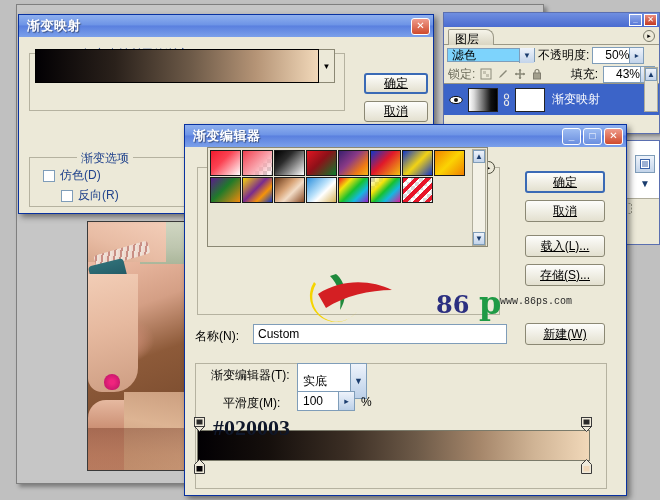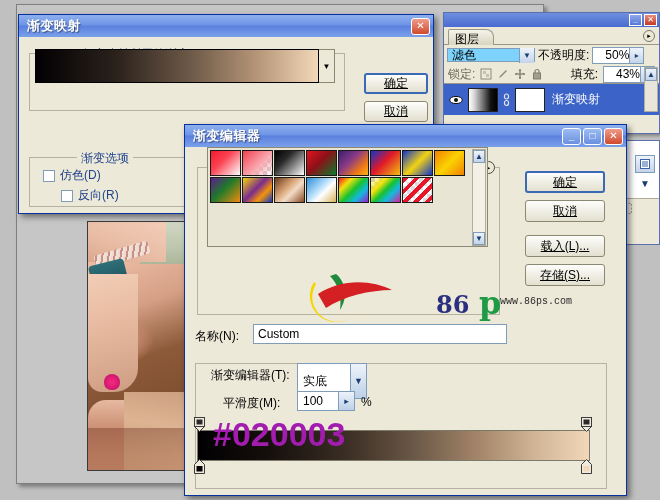--- a/index.html
+++ b/index.html
@@ -206,21 +206,21 @@
   #wm-p{position:absolute;left:183px;top:16px;font-size:32px;font-weight:bold;color:#1f9a45;font-family:"DejaVu Serif",serif;}
 
   #gradient-bar{
     position:absolute;left:12px;top:305px;width:393px;height:31px;
     border:1px solid #7a7a6a;
     background:linear-gradient(90deg,#020003 0%,#150f0c 18%,#3b2e24 38%,#6d5a48 56%,#a5866a 72%,#d0b495 86%,#f1d8b9 100%);
   }
   .stop-top{position:absolute;width:11px;height:15px;}
   .stop-bot{position:absolute;width:11px;height:15px;}
   .hexlabel{
-    position:absolute;font-family:Liberation Sans, sans-serif;font-size:34px;font-weight:bold;color:#a21caf;
+    position:absolute;font-family:Liberation Serif, serif;font-size:22px;font-weight:bold;color:#0f172a;
   }
 </style>
 </head>
 <body>
 
 <div id="doc-window">
   <div id="doc-canvas">
 
     <div class="photo-layer" style="left:0;top:0;width:138px;height:250px;
          background:
@@ -450,20 +450,23 @@
     <span>载入(L)...</span>
   </div>
   <div class="push-btn" style="position:absolute;left:340px;top:139px;width:80px;height:22px;">
     <span>存储(S)...</span>
   </div>
 
   <div style="position:absolute;left:10px;top:203px;font-size:12px;">名称(N):</div>
   <div class="textfield" style="position:absolute;left:68px;top:199px;width:254px;height:20px;">
     <span>Custom</span>
   </div>
+  <div class="push-btn" style="position:absolute;left:340px;top:198px;width:80px;height:22px;">
+    <span>新建(W)</span>
+  </div>
 
   <div class="fieldset" style="left:10px;top:238px;width:412px;height:126px;"></div>
 
   <div style="position:absolute;left:26px;top:242px;font-size:12px;">渐变编辑器(T):</div>
   <div class="combo" style="position:absolute;left:112px;top:238px;width:70px;height:36px;text-align:right;">
     <span>实底</span>
     <span class="combo-arrow">▼</span>
   </div>
 
   <div style="position:absolute;left:38px;top:270px;font-size:12px;">平滑度(M):</div>

